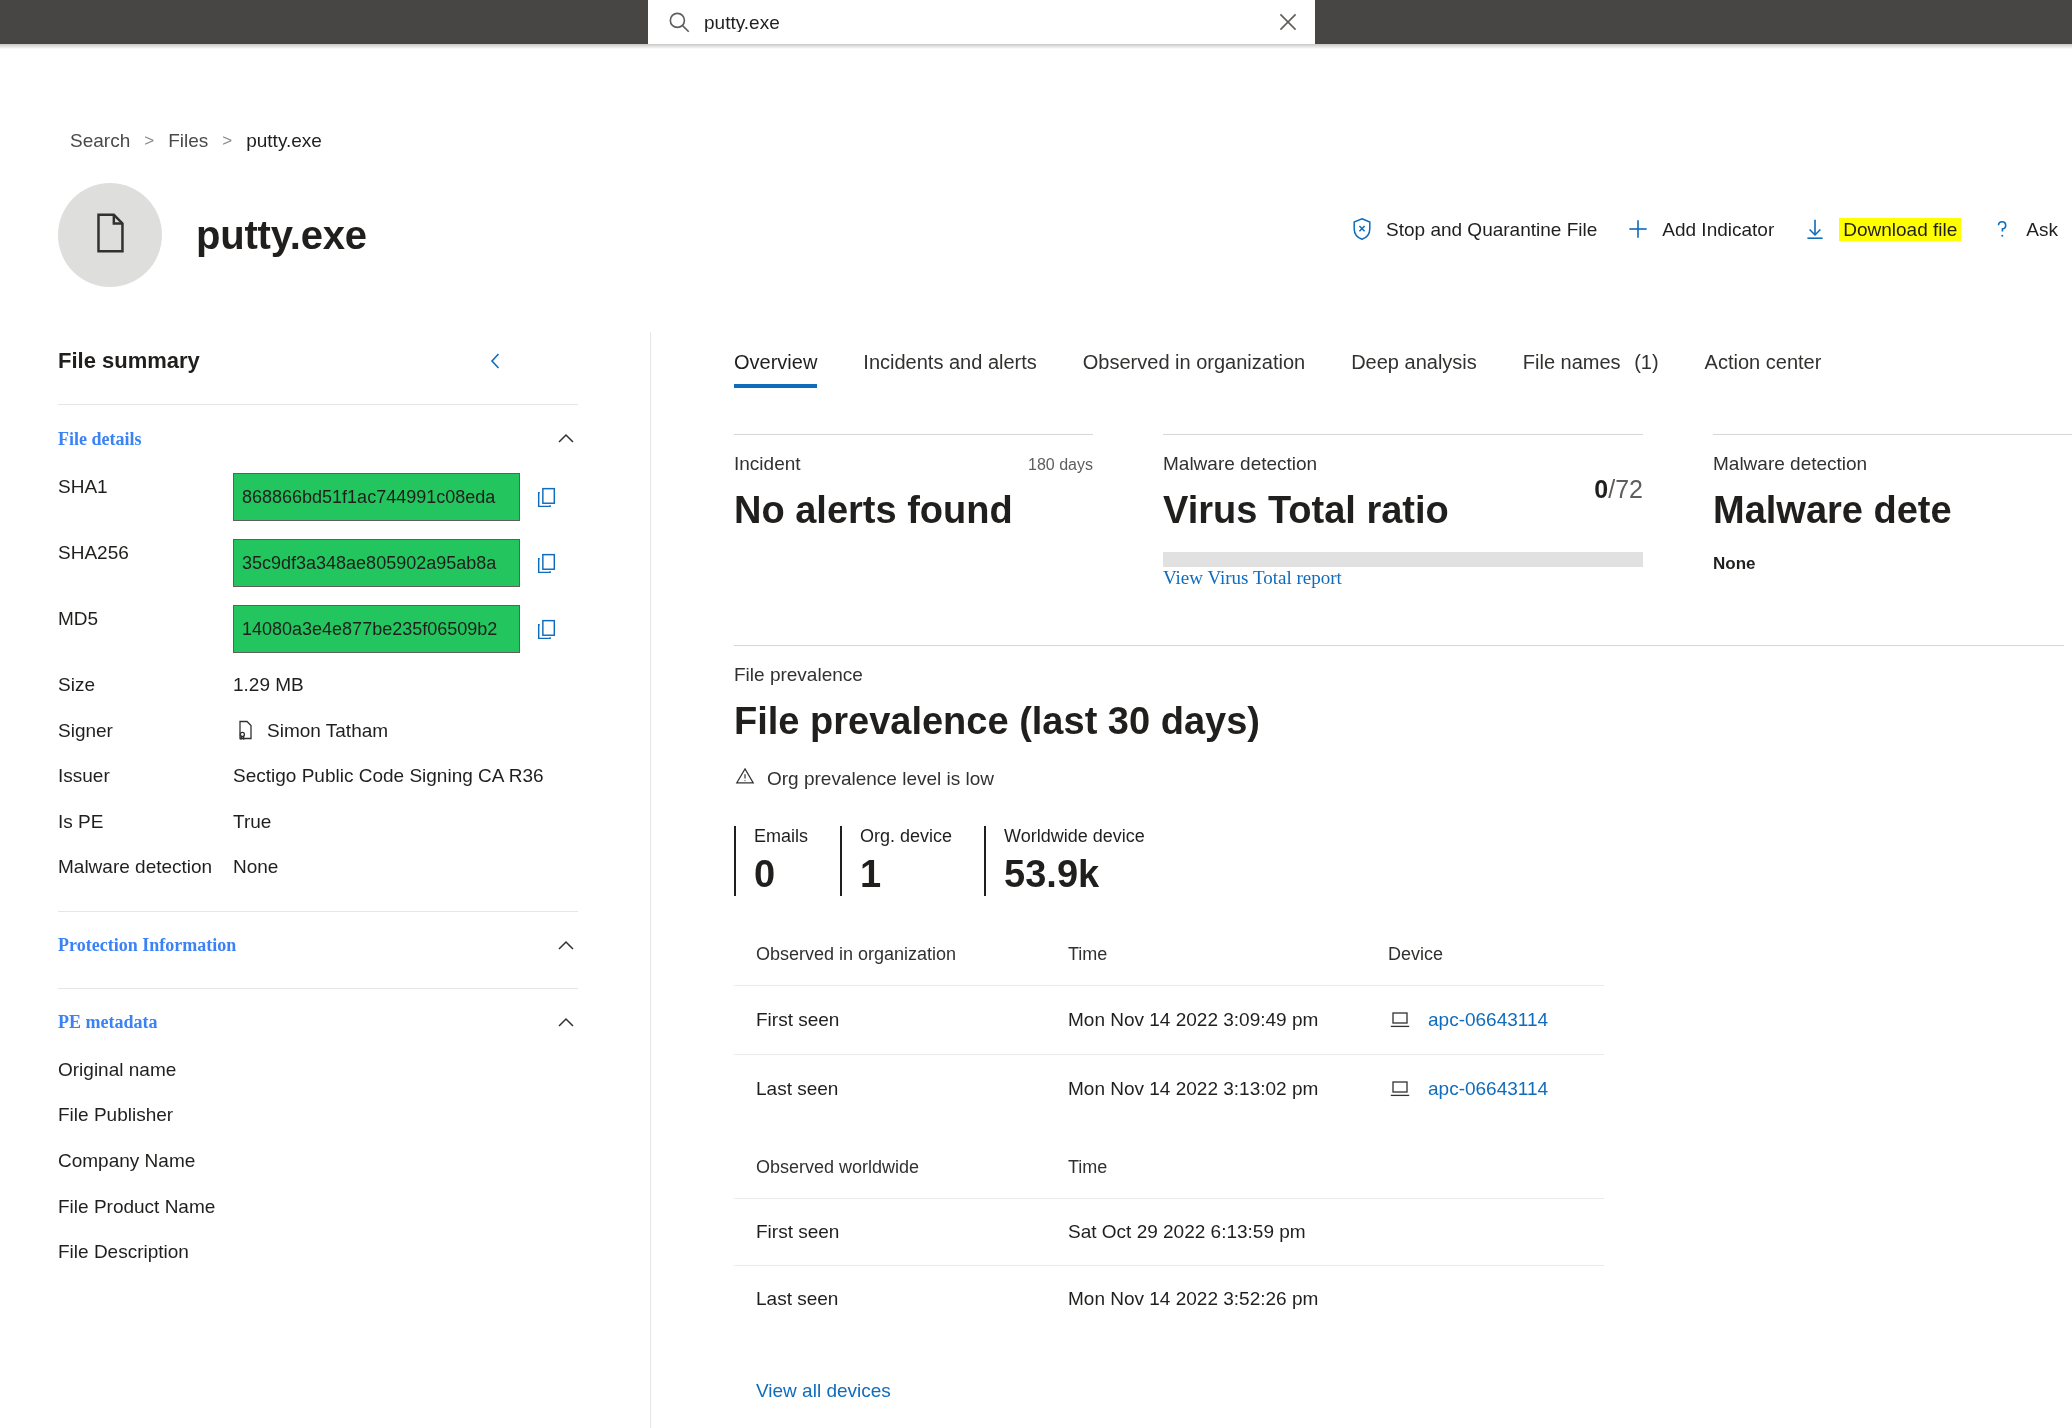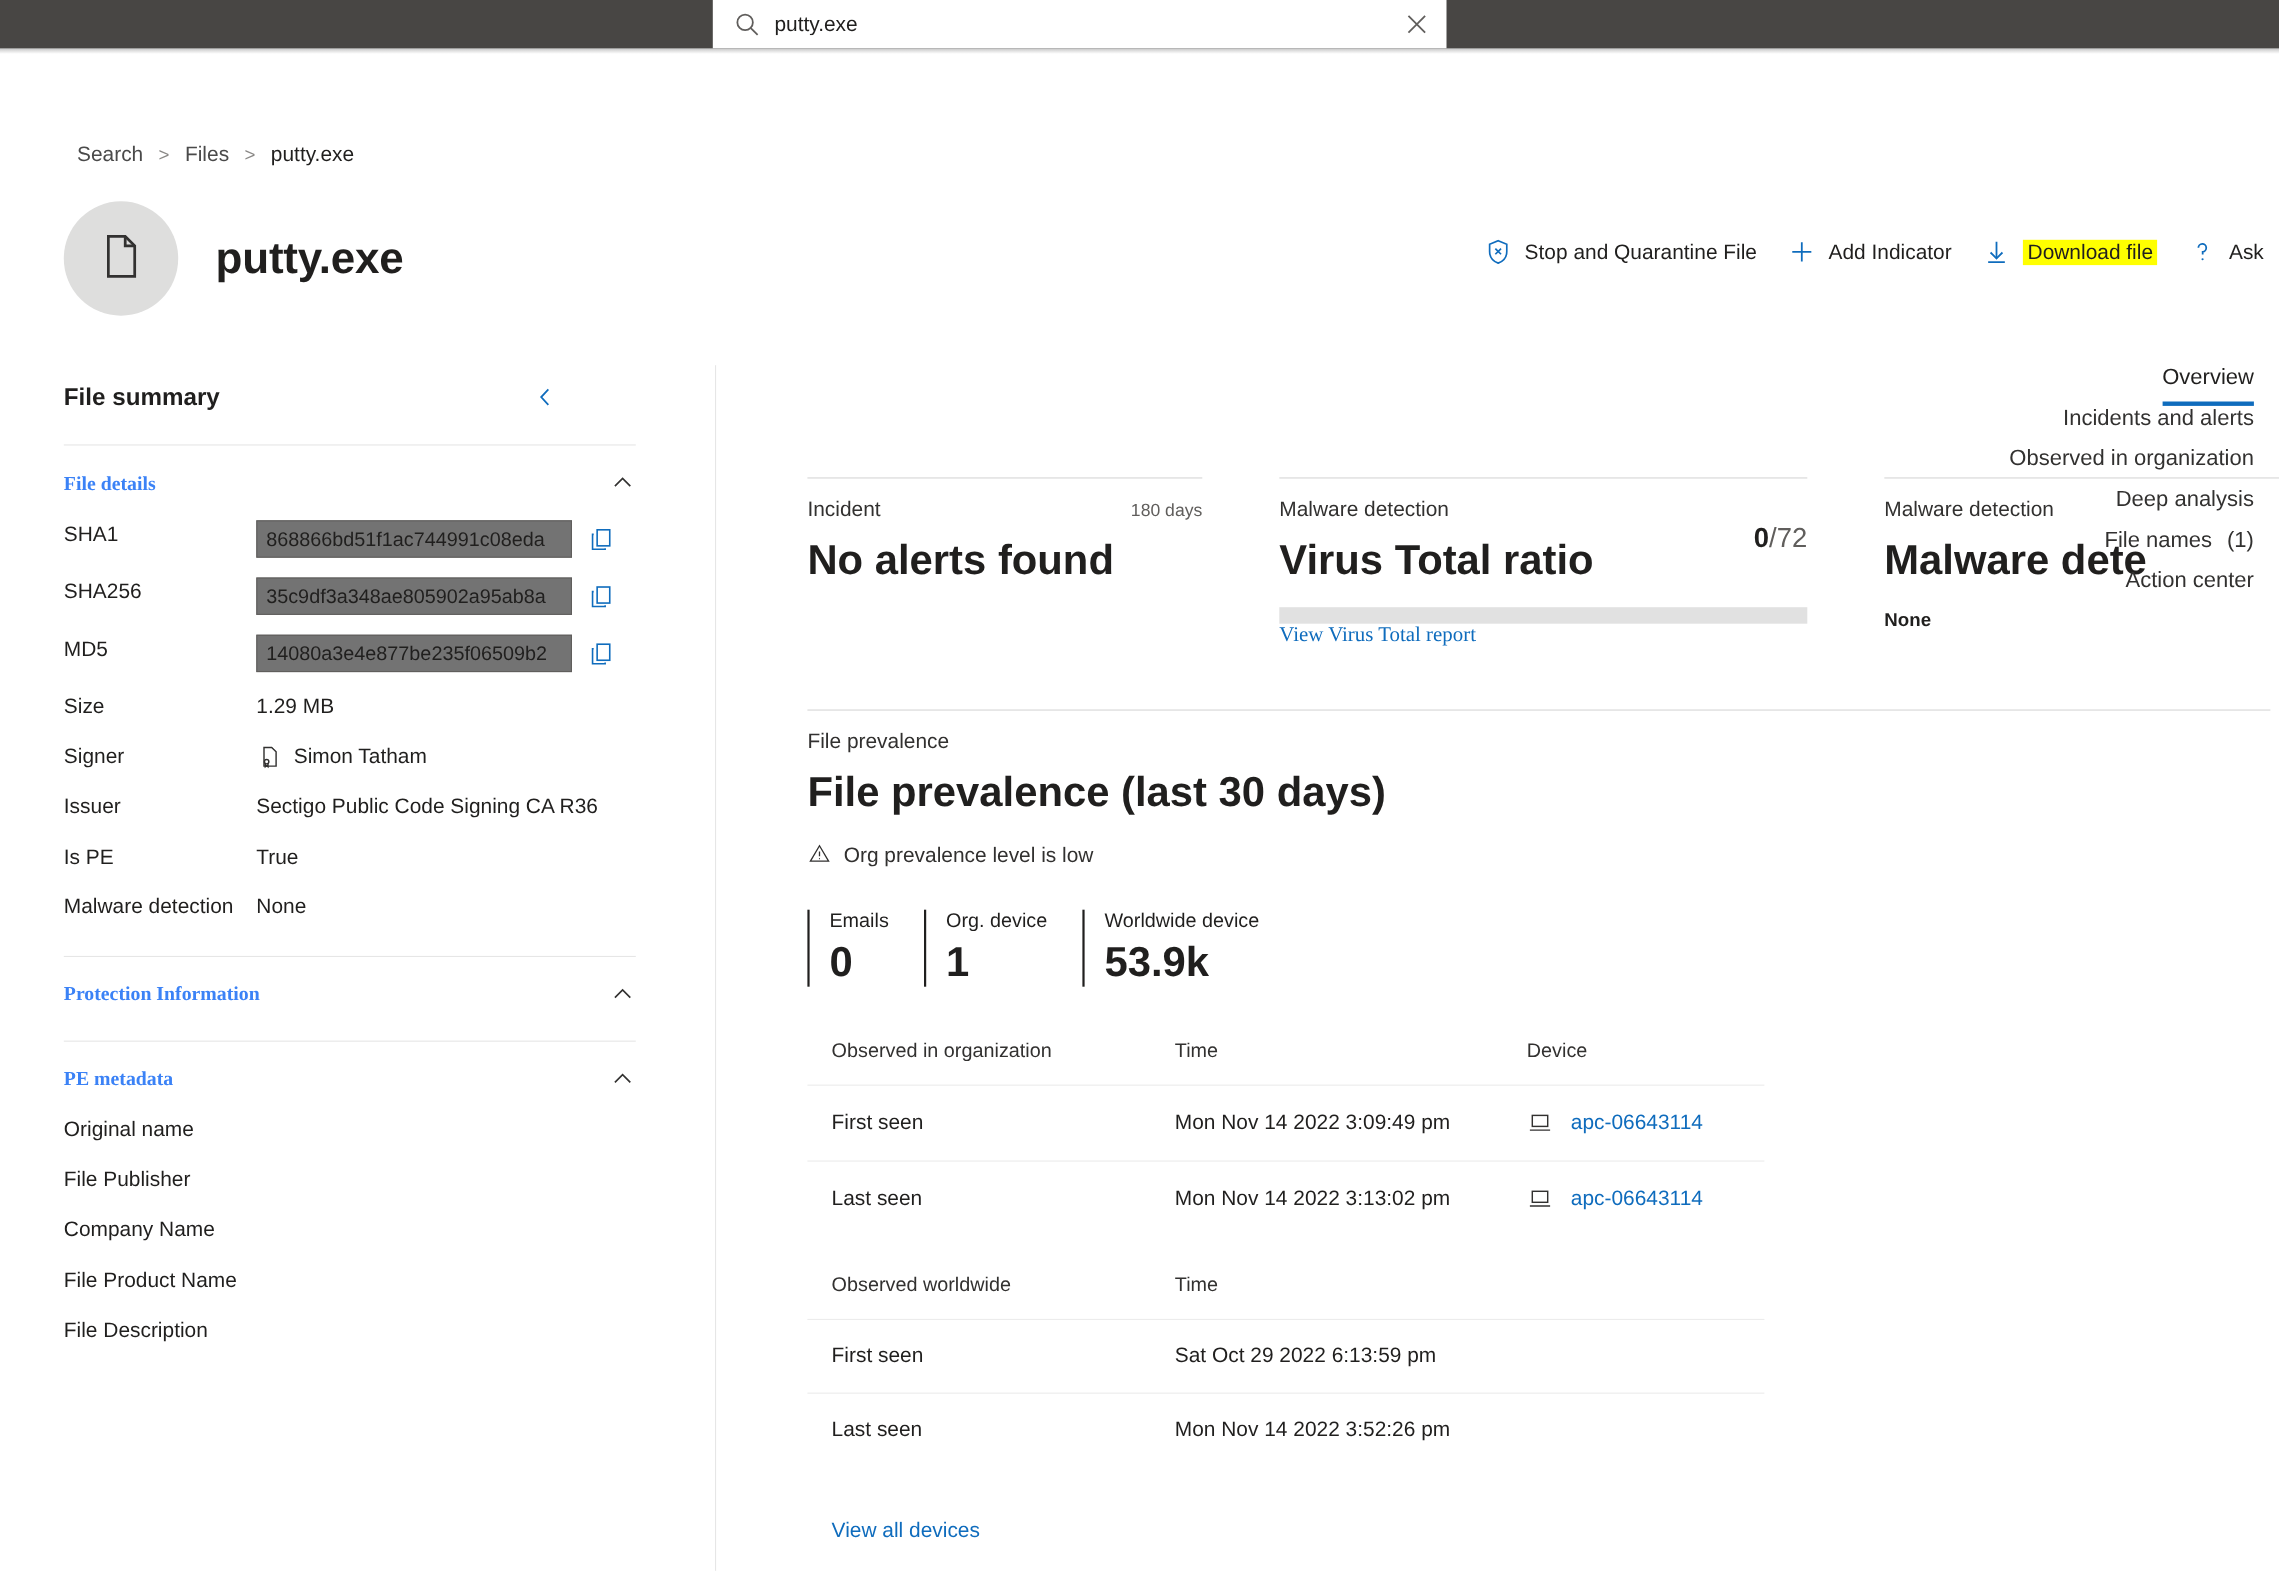--- a/index.html
+++ b/index.html
@@ -116,35 +116,35 @@
     font-size: 19px; line-height: 1.45;
   }
   .row .k {
     width: 175px; flex: 0 0 175px; color: #201f1e;
   }
   .row .v { color: #201f1e; display: flex; align-items: center; }
   .hashbox {
     border: 1px solid #605e5c;
     padding: 4px 8px;
     width: 287px;
-    height: 34px;
+    height: 48px;
     font-size: 18px;
     display: flex; align-items: center;
     overflow: hidden; white-space: nowrap;
-    background: #737373;
+    background: #22c55e;
   }
   .copy-icon { margin-left: 14px; color: #0f6cbd; cursor: pointer; display: inline-flex; }
   .signer-icon { margin-right: 10px; display: inline-flex; color: #323130; }
   .pe-row { font-size: 19px; margin-bottom: 20px; line-height: 1.35; width: 200px; }
 
   
   .main { position: absolute; left: 722px; top: 332px; right: 0; }
   .tabs {
     display: flex; align-items: flex-end; gap: 0px;
-    font-size: 20px; height: 56px; flex-direction: column;
+    font-size: 20px; height: 56px;
   }
   .tab {
     padding: 0 23px 14px 23px; cursor: pointer; color: #323130;
     position: relative; white-space: nowrap;
   }
   .tab:first-child { padding-left: 12px; }
   .tab.active { color: #201f1e; }
   .tab.active::after {
     content: ""; position: absolute; left: 12px; right: 23px; bottom: 0;
     height: 4px; background: #0f6cbd;

